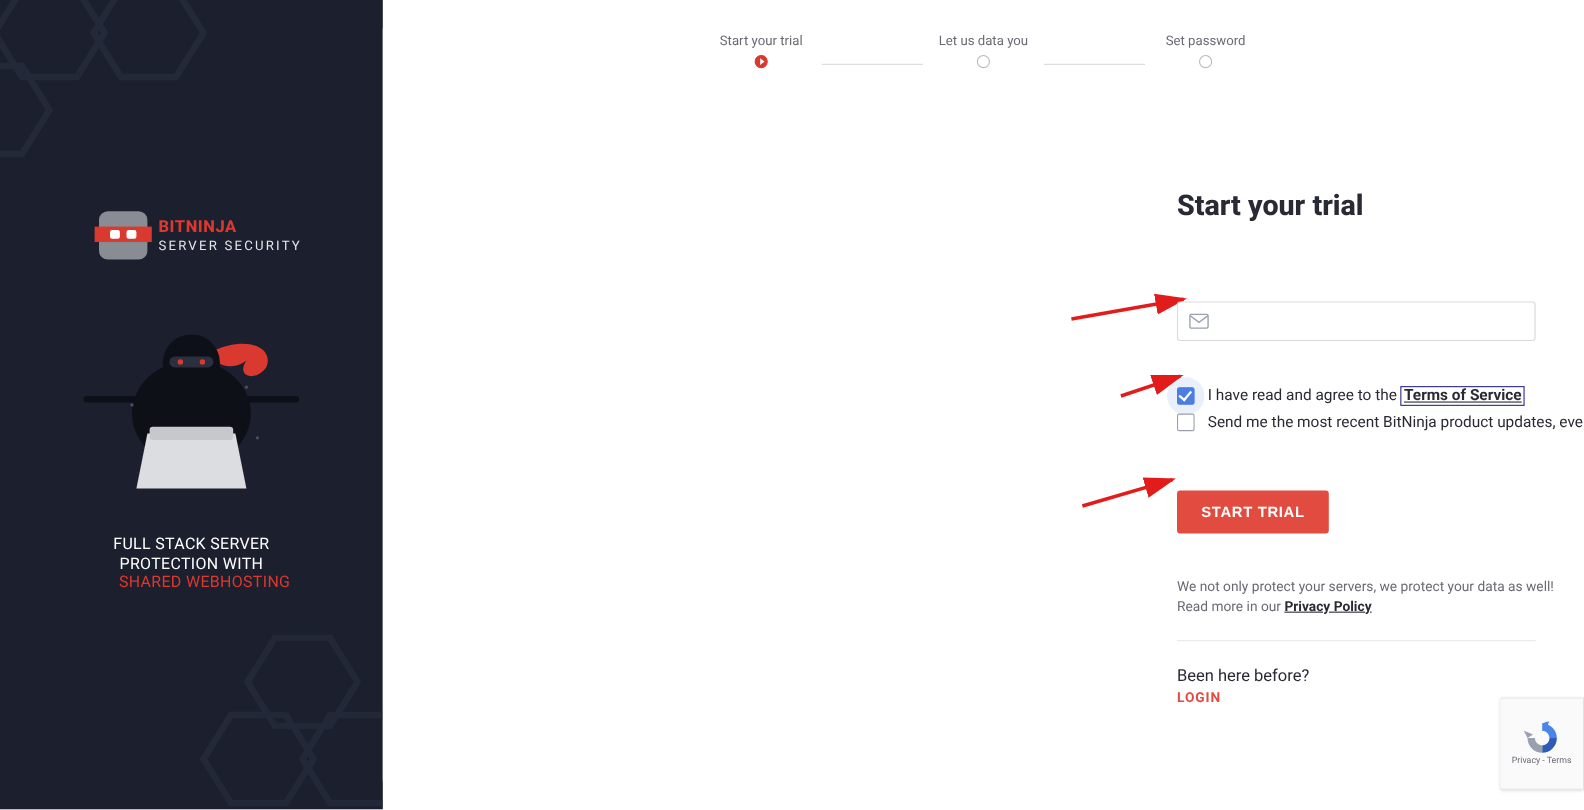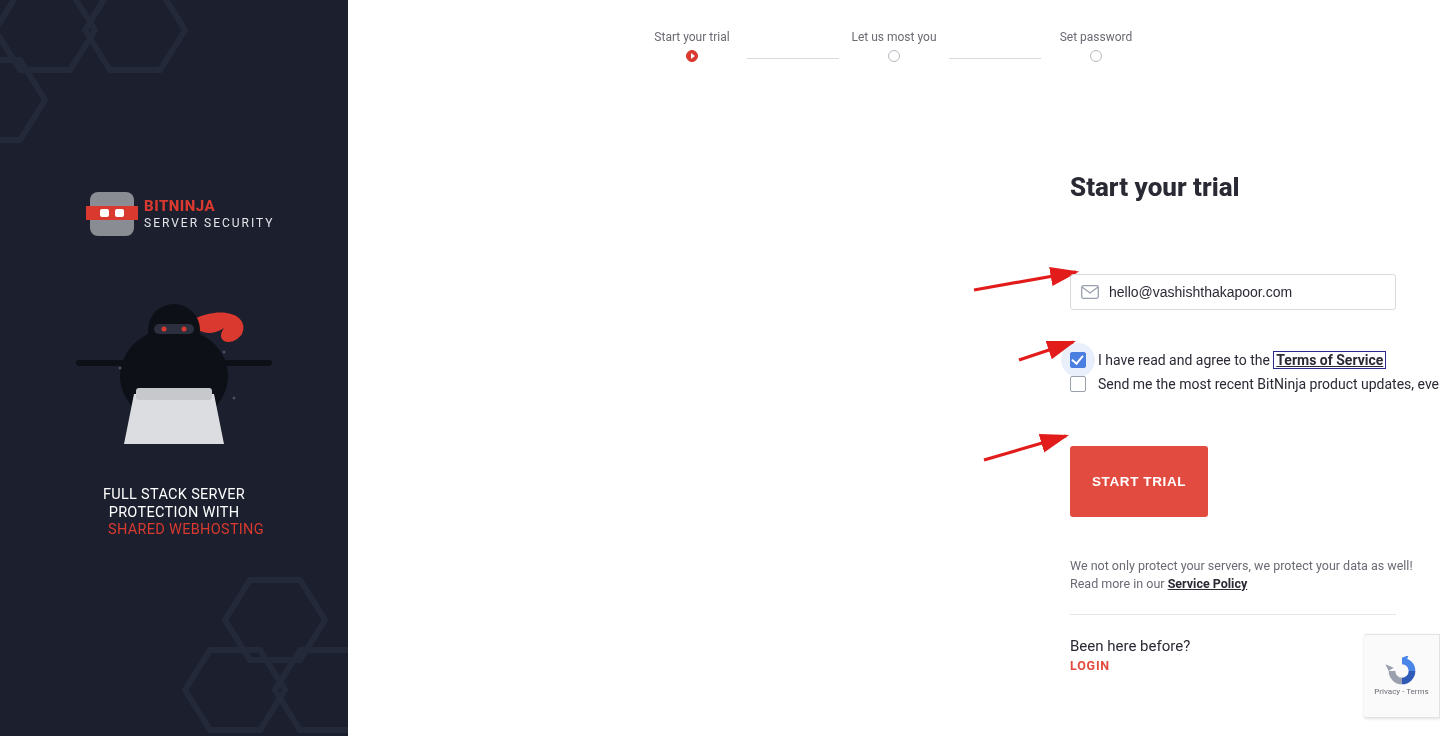--- a/index.html
+++ b/index.html
@@ -126,21 +126,21 @@
   }
   .tos-link {
     color: #2a2a35; font-weight: 700; 
     border: 1.5px solid #2a2a8f; padding: 0 2px;
   }
 
   .cta {
     margin-top: 46px;
     background: #e24b3f; color: #fff; border: none;
     font-weight: 700; letter-spacing: 0.6px; font-size: 13.5px;
-    padding: 28px 22px; border-radius: 3px; cursor: pointer;
+    padding: 12px 22px; border-radius: 3px; cursor: pointer;
   }
 
   .fine {
     margin-top: 40px; font-size: 12.5px; color: #6a6a74; line-height: 1.4;
   }
   .fine a { color: #2a2a35; font-weight: 700; text-decoration: underline; }
 
   .divider { border: none; border-top: 1px solid #e6e6ea; margin: 22px 0 22px 0; width: 326px; }
 
   .been { font-size: 15px; color: #2a2a35; }
@@ -231,21 +231,21 @@
 
 <main class="main">
 
   <div class="stepper">
     <div class="step active">
       <div class="label">Start your trial</div>
       <div class="dot"></div>
     </div>
     <div class="connector"></div>
     <div class="step">
-      <div class="label">Let us most you</div>
+      <div class="label">Let us data you</div>
       <div class="dot"></div>
     </div>
     <div class="connector"></div>
     <div class="step">
       <div class="label">Set password</div>
       <div class="dot"></div>
     </div>
   </div>
 
   <svg class="arrow" style="left:620px; top:260px;" width="120" height="36">
@@ -274,21 +274,20 @@
   </svg>
 
   <section class="form">
     <h1>Start your trial</h1>
 
     <div class="input-wrap">
       <svg width="18" height="14" viewBox="0 0 18 14">
         <rect x="0.7" y="0.7" width="16.6" height="12.6" rx="1.5" fill="none" stroke="#9aa0ad" stroke-width="1.3"></rect>
         <path d="M1 2 L9 8 L17 2" fill="none" stroke="#9aa0ad" stroke-width="1.3"></path>
       </svg>
-      <input type="email" value="hello@vashishthakapoor.com" placeholder="Email" style="">
     </div>
 
     <div class="checks">
       <div class="check-row">
         <div class="ripple"></div>
         <div class="cbox checked"></div>
         <span>
           <span>I have read and agree to the </span><a href="#" class="tos-link">Terms of Service</a>
         </span>
       </div>
@@ -296,21 +295,21 @@
         <div class="cbox"></div>
         <span>Send me the most recent BitNinja product updates, events and news.</span>
       </div>
     </div>
 
     <button class="cta">START TRIAL</button>
 
     <div class="fine">
       <div>We not only protect your servers, we protect your data as well!</div>
       <div>
-        <span>Read more in our </span><a href="#">Service Policy</a>
+        <span>Read more in our </span><a href="#">Privacy Policy</a>
       </div>
     </div>
 
     <hr class="divider">
 
     <div class="been">Been here before?</div>
 
     <a href="#" class="login-link">LOGIN</a>
   </section>
 

